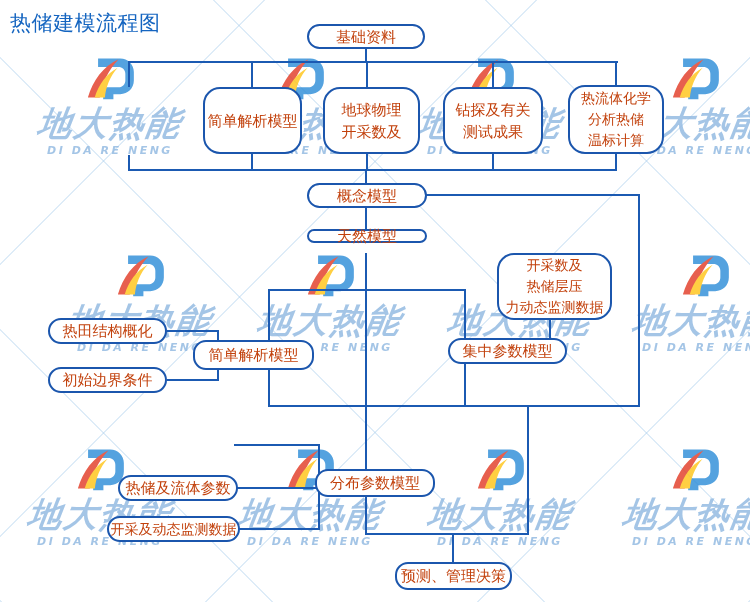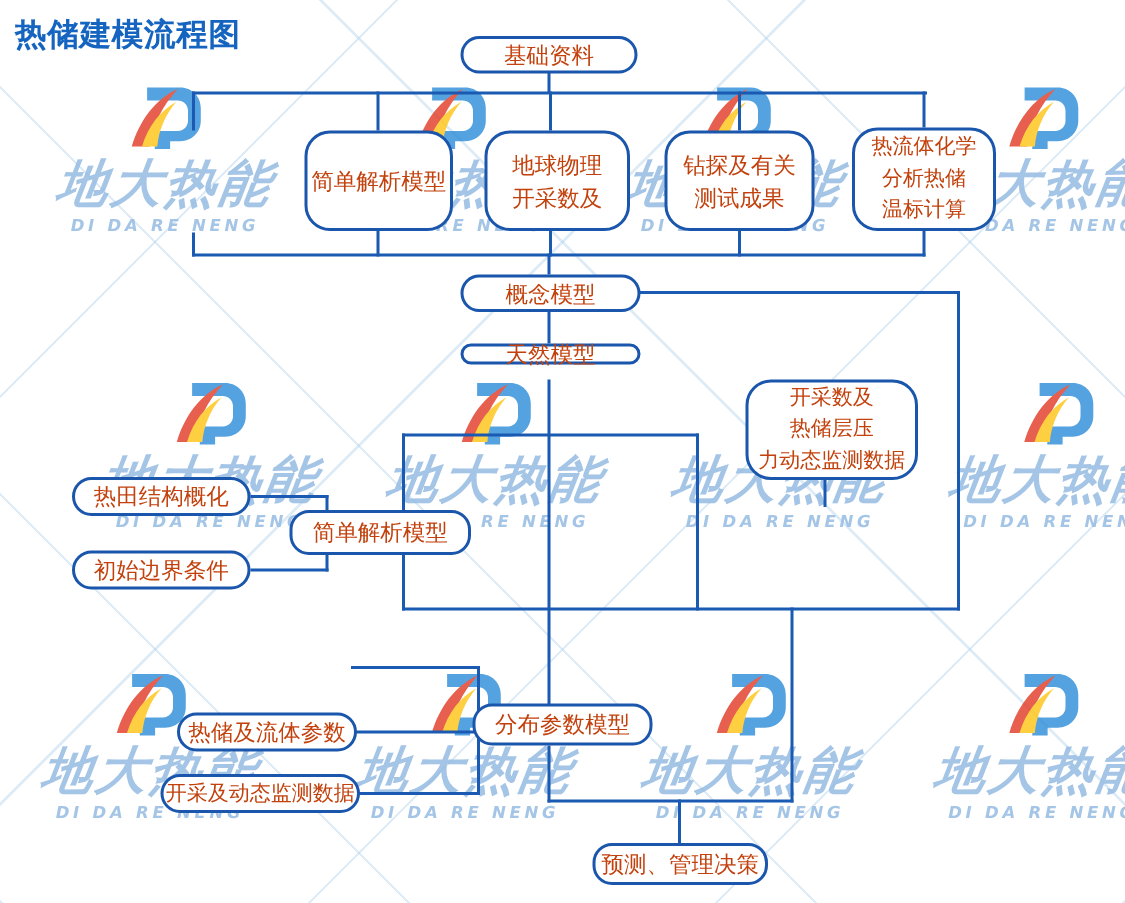--- a/index.html
+++ b/index.html
@@ -1,21 +1,21 @@
 <!DOCTYPE html>
 <html><head>
 <meta charset="utf-8">
 <style>
   html,body{margin:0;padding:0;background:#e8e8e8;font-family:"DejaVu Sans","Liberation Sans",sans-serif;}
   .canvas{position:relative;width:750px;height:602px;overflow:hidden;margin:0;
     background:
       repeating-linear-gradient(45deg, rgba(168,205,236,.38) 0 1.5px, transparent 1.5px 192px),
       repeating-linear-gradient(-45deg, rgba(168,205,236,.38) 0 1.5px, transparent 1.5px 192px),
       #ffffff;}
-  .title{position:absolute;left:10px;top:9px;z-index:6;font-size:21px;font-weight:700;
+  .title{position:absolute;left:10px;top:9px;z-index:6;font-size:21px;font-weight:400;
     color:#1565c0;letter-spacing:.5px;margin:0;}
   
   .wm{position:absolute;width:190px;text-align:center;z-index:1;pointer-events:none;}
   .wm-logo{display:block;margin:0 auto 2px auto;width:52px;height:46px;opacity:.82;}
   .wm-text{font-size:34px;font-weight:700;font-style:italic;transform:skewX(-8deg);
     color:rgba(148,187,226,.85);letter-spacing:2px;line-height:40px;}
   .wm-cap{font-size:11px;font-weight:700;font-style:italic;color:rgba(148,187,226,.85);
     letter-spacing:2.5px;margin-top:1px;}
   
   .ln{position:absolute;background:#1b5ab2;z-index:2;display:block;}
@@ -178,18 +178,19 @@
 分析热储
 温标计算</div>
   <div class="node pill" style="left:307px;top:183px;width:120px;height:25px">概念模型</div>
   <div class="node pill" style="left:307px;top:229px;width:120px;height:14px">天然模型</div>
   <div class="node big f14 lh21" style="left:497px;top:253px;width:115px;height:67px">开采数及
 热储层压
 力动态监测数据</div>
   <div class="node pill" style="left:48px;top:318px;width:119px;height:26px">热田结构概化</div>
   <div class="node pill" style="left:48px;top:367px;width:119px;height:26px">初始边界条件</div>
   <div class="node pill" style="left:193px;top:340px;width:121px;height:30px">简单解析模型</div>
+  <div class="node pill" style="left:448px;top:338px;width:119px;height:26px">集中参数模型</div>
   <div class="node pill f14" style="left:107px;top:516px;width:133px;height:26px">开采及动态监测数据</div>
   <div class="node pill" style="left:118px;top:475px;width:120px;height:26px">热储及流体参数</div>
   <div class="node pill" style="left:315px;top:469px;width:120px;height:28px">分布参数模型</div>
   <div class="node pill" style="left:395px;top:562px;width:117px;height:28px">预测、管理决策</div>
 
 </div>
 
 </body></html>

